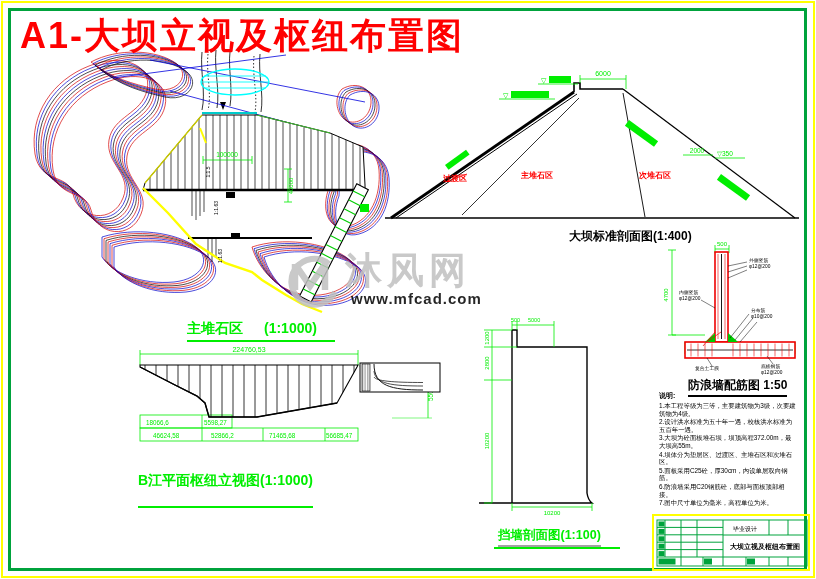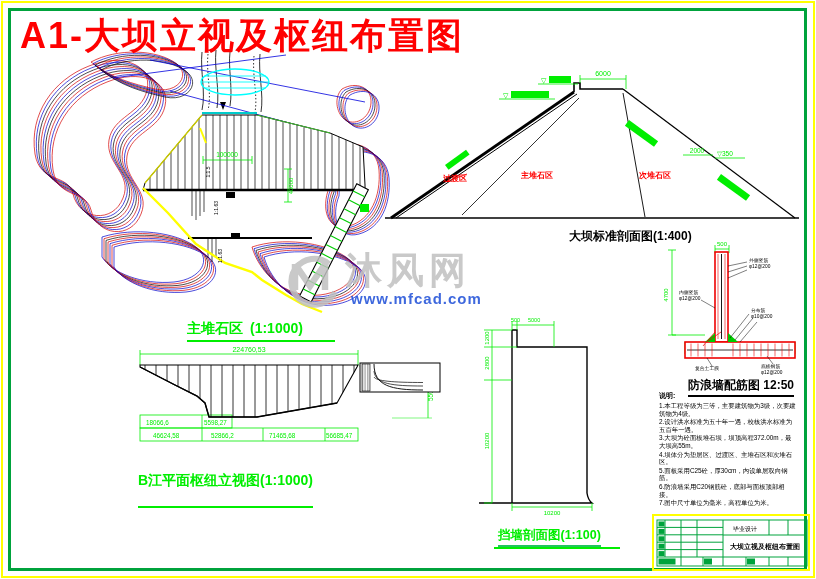--- a/index.html
+++ b/index.html
@@ -20,21 +20,21 @@
   .notes{position:absolute;left:659px;top:391px;width:138px;z-index:20;color:#000;}
   .notes .h{font-size:7px;font-weight:bold;margin-bottom:1px;}
   .notes .l{font-size:6.4px;line-height:7.6px;margin-bottom:1px;}
   .tb-yellow{position:absolute;left:652px;top:514px;width:154px;height:53px;
              border:2px solid #ffff00;z-index:8;}
   .watermark{position:absolute;left:283px;top:246px;width:212px;height:70px;
              z-index:40;opacity:.85;pointer-events:none;}
   .wm-brand{position:absolute;left:62px;top:0px;font-size:37px;font-weight:bold;
             color:#c0c0c0;letter-spacing:5px;white-space:nowrap;}
   .wm-url{position:absolute;left:68px;top:44px;font-size:15px;font-weight:bold;
-          color:#1d4ed8;letter-spacing:1px;white-space:nowrap;text-align:center;}
+          color:#000000;letter-spacing:1px;white-space:nowrap;text-align:center;}
   .stripe{position:absolute;background:#00ee00;z-index:20;}
   text{font-family:"Liberation Sans","DejaVu Sans",sans-serif;}
 </style>
 </head>
 <body>
 
 <div class="sheet">
   <div class="yellow-frame"></div>
   <div class="green-frame"></div>
 
@@ -287,24 +287,24 @@
     <text x="92" y="24" font-size="4.8" fill="#000">外侧竖筋</text>
     <text x="92" y="30" font-size="4.8" fill="#000">φ12@200</text>
     <text x="22" y="56" font-size="4.8" fill="#000">内侧竖筋</text>
     <text x="22" y="62" font-size="4.8" fill="#000">φ12@200</text>
     <text x="94" y="74" font-size="4.8" fill="#000">分布筋</text>
     <text x="94" y="80" font-size="4.8" fill="#000">φ10@200</text>
     <text x="38" y="132" font-size="4.8" fill="#000">复合土工膜</text>
     <text x="104" y="130" font-size="4.8" fill="#000">底板钢筋</text>
     <text x="104" y="136" font-size="4.8" fill="#000">φ12@200</text>
   </svg>
-  <div class="cap cap-black u-black" style="left:688px;top:377px;">防浪墙配筋图 12:50</div>
+  <div class="cap cap-black u-black" style="left:688px;top:377px;">防浪墙配筋图 1:50</div>
 
   <div class="cap cap-green" style="left:187px;top:320px;width:148px;border-bottom:2.5px solid #00ee00;padding-bottom:2px;">
-    <span>主堆石区</span><span style="margin-left:7px;">(1:1000)</span>
+    <span>主堆石区</span><span style="margin-left:21px;">(1:1000)</span>
   </div>
   <svg style="left:133px;top:344px;" width="340" height="125" viewBox="0 0 340 125">
     <defs>
       <pattern id="hatchE" width="11" height="8" patternUnits="userSpaceOnUse">
         <line x1="1" y1="0" x2="1" y2="8" stroke="#000" stroke-width="0.8"></line>
       </pattern>
       <pattern id="hatchD" width="2.6" height="6" patternUnits="userSpaceOnUse">
         <line x1="0.8" y1="0" x2="0.8" y2="6" stroke="#000" stroke-width="0.5"></line>
       </pattern>
     </defs>
@@ -360,21 +360,21 @@
       <line x1="34" y1="190" x2="34" y2="198"></line>
       <line x1="114" y1="190" x2="114" y2="198"></line>
     </g>
     <text transform="translate(11,25) rotate(-90)" font-size="6" fill="#00ee00" text-anchor="middle">1200</text>
     <text transform="translate(11,50) rotate(-90)" font-size="6" fill="#00ee00" text-anchor="middle">2800</text>
     <text transform="translate(11,128) rotate(-90)" font-size="6" fill="#00ee00" text-anchor="middle">10200</text>
     <text x="33" y="9" font-size="5.5" fill="#00ee00">500</text>
     <text x="50" y="9" font-size="5.5" fill="#00ee00">5000</text>
     <text x="74" y="202" font-size="6" fill="#00ee00" text-anchor="middle">10200</text>
   </svg>
-  <div class="cap cap-green" style="left:498px;top:527px;font-size:12.5px;border-bottom:2px solid #22c55e;padding-bottom:1px;">挡墙剖面图(1:100)</div>
+  <div class="cap cap-green" style="left:498px;top:527px;font-size:12.5px;border-bottom:2px solid #a3a3a3;padding-bottom:1px;">挡墙剖面图(1:100)</div>
   <div class="stripe" style="left:494px;top:547px;width:126px;height:2px;"></div>
 
   <div class="notes">
     <div class="h">说明:</div>
     <div class="l">1.本工程等级为三等，主要建筑物为3级，次要建筑物为4级。</div>
     <div class="l">2.设计洪水标准为五十年一遇，校核洪水标准为五百年一遇。</div>
     <div class="l">3.大坝为砼面板堆石坝，坝顶高程372.00m，最大坝高55m。</div>
     <div class="l">4.坝体分为垫层区、过渡区、主堆石区和次堆石区。</div>
     <div class="l">5.面板采用C25砼，厚30cm，内设单层双向钢筋。</div>
     <div class="l">6.防浪墙采用C20钢筋砼，底部与面板顶部相接。</div>

